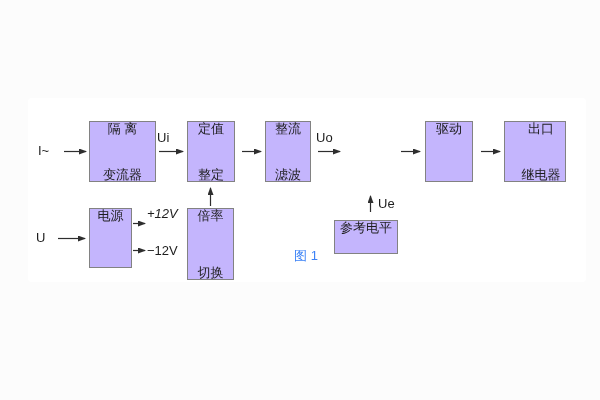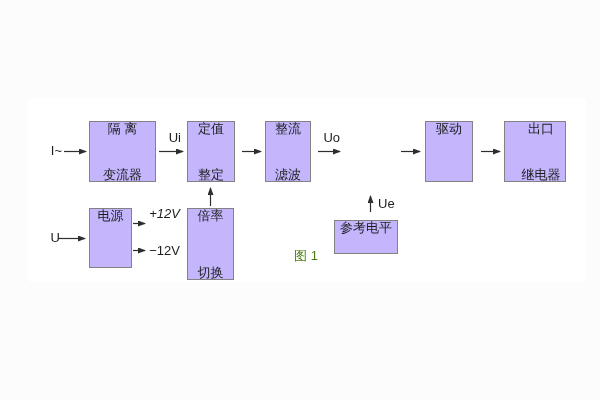--- a/index.html
+++ b/index.html
@@ -18,24 +18,24 @@
   .wires{position:absolute;left:0;top:0;width:600px;height:400px;pointer-events:none;}
   .node{
     position:absolute;box-sizing:border-box;
     border:1px solid #828282;background:#c4b5fd;
     display:flex;flex-direction:column;align-items:center;justify-content:space-between;
     gap:14px;font-size:13px;line-height:13px;color:#1d1d1d;
     white-space:nowrap;
   }
   .sig{
     position:absolute;font-size:13px;line-height:14px;color:#1d1d1d;
-    text-align:right;white-space:nowrap;
+    text-align:left;white-space:nowrap;
   }
   .caption{
-    position:absolute;font-size:13px;line-height:14px;color:#4d7c0f;text-align:center;
+    position:absolute;font-size:13px;line-height:14px;color:#3b82f6;text-align:center;
   }
   
   .n-isolation{left:89px;top:121px;width:67px;height:61px;}
   .n-setting{left:187px;top:121px;width:48px;height:61px;}
   .n-rectifier{left:265px;top:121px;width:46px;height:61px;}
   .n-level{left:345px;top:121px;width:48px;height:61px;}
   .n-driver{left:425px;top:121px;width:48px;height:61px;}
   .n-relay{left:504px;top:121px;width:62px;height:61px;padding-left:12px;}
   .n-power{left:89px;top:208px;width:43px;height:60px;}
   .n-ratio{left:187px;top:208px;width:47px;height:72px;}

